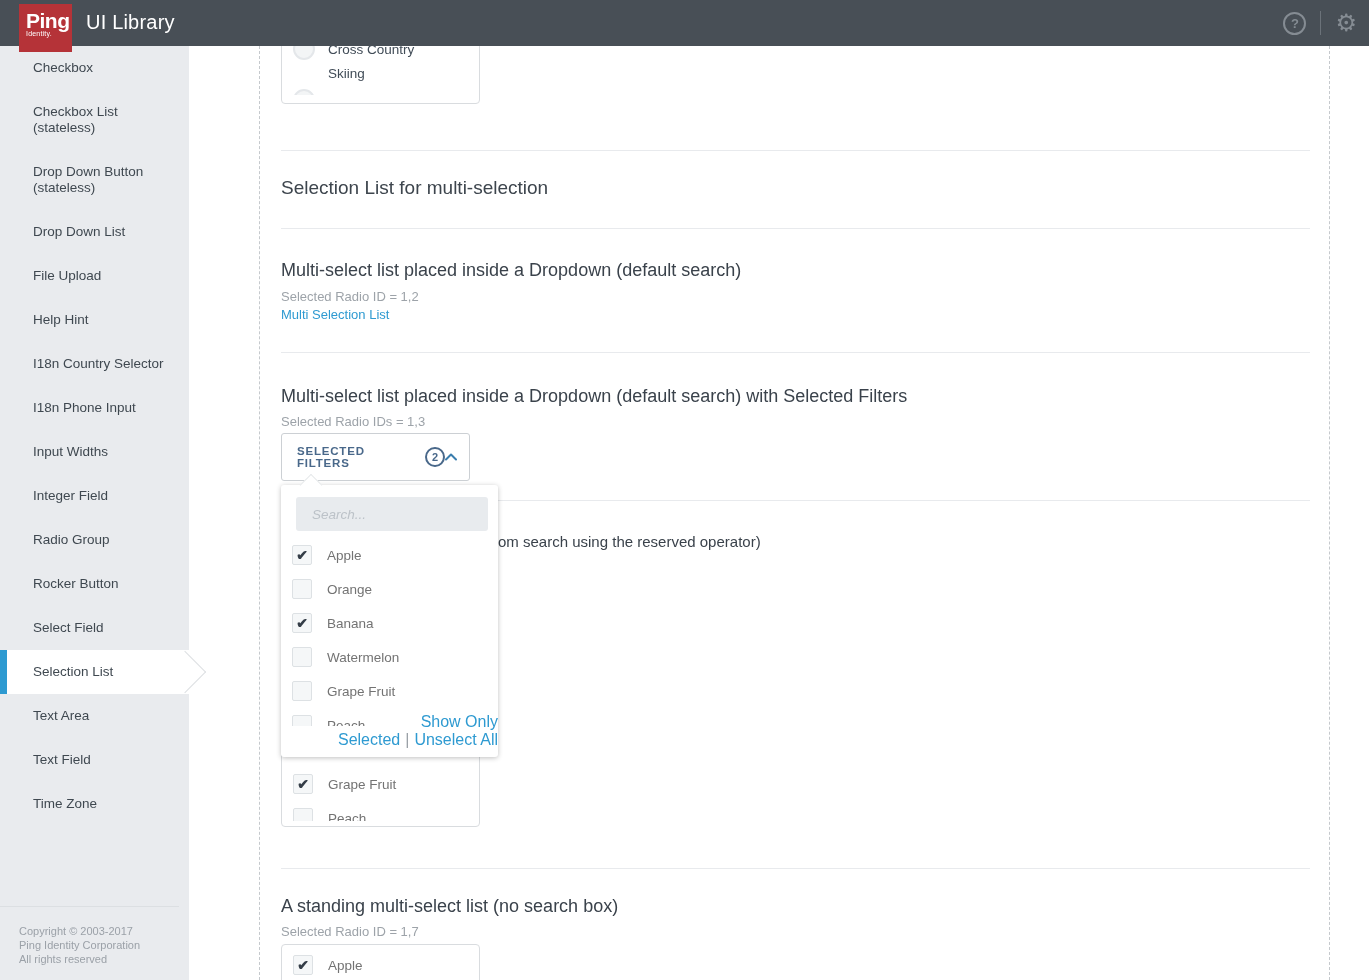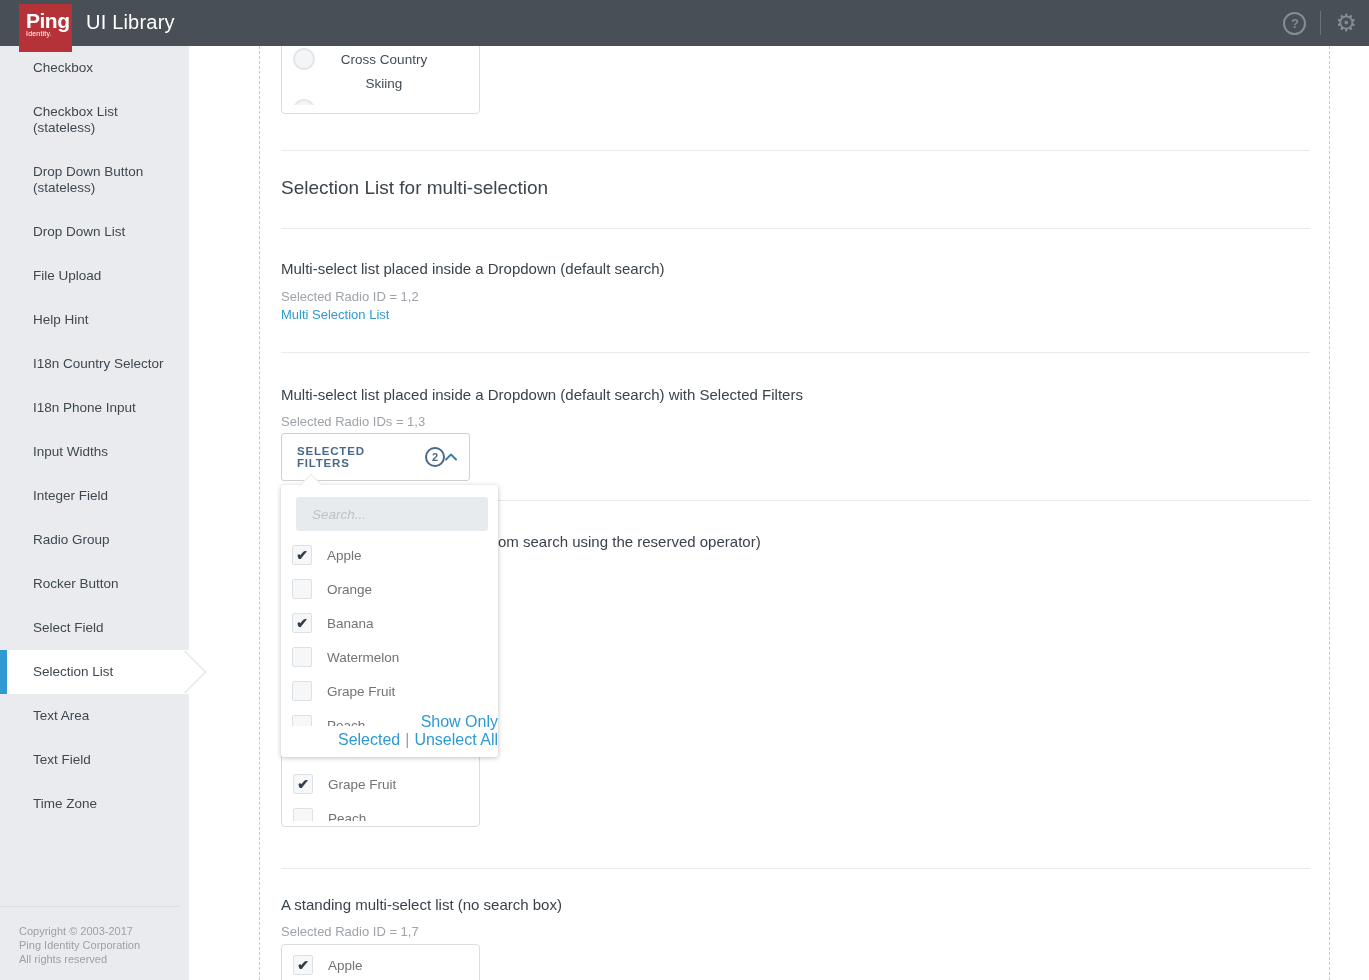--- a/index.html
+++ b/index.html
@@ -24,21 +24,21 @@
   .side-item.selected { background:#fff; border-left:7px solid #2e9ad1; padding-left:26px; }
   .side-item.selected .arrow { position:absolute; right:-11px; top:50%; width:30px; height:30px; margin-top:-15px; background:#fff; border-top:1px solid #dcdfe2; border-right:1px solid #dcdfe2; transform:rotate(45deg); }
   .side-item.faded { color:#aeb4ba; }
   .side-footer { position:absolute; left:0; bottom:0; width:179px; border-top:1px solid #dcdfe2; padding:17px 10px 14px 19px; }
   .side-footer div { font-size:11px; line-height:14px; color:#9ba1a8; }
 
   
   .dashed-wrap { position:absolute; left:259px; top:46px; width:1071px; height:934px; border-left:1px dashed #c5c9cd; border-right:1px dashed #c5c9cd; }
   .hr { position:absolute; left:281px; width:1029px; height:1px; background:#e8eaed; }
   .page-heading { position:absolute; left:281px; top:177px; font-size:19px; color:#3d454d; font-weight:400; }
-  .sec-heading { position:absolute; left:281px; font-size:15px; color:#3a424b; font-weight:400;text-align:right; }
+  .sec-heading { position:absolute; left:281px; font-size:18px; color:#3a424b; font-weight:400;text-align:right; }
   .sub-gray { position:absolute; left:281px; font-size:13px; color:#9da3a9; }
   .link { position:absolute; left:281px; font-size:13px; color:#2e9ad1; cursor:pointer; }
 
   .listbox { position:absolute; background:#fff; border:1px solid #d9dcdf; border-radius:4px; }
   .clip { position:absolute; overflow:hidden; }
 
   .radio-row { position:absolute; display:flex; }
   .radio { width:22px; height:22px; border-radius:50%; background:#f3f5f6; border:2px solid #e4e7ea; }
   .radio-label { margin-left:13px; font-size:13.5px; line-height:24px; color:#414c57; width:112px; }
 
@@ -65,21 +65,21 @@
 
   .frag-heading { position:absolute; left:498px; top:533px; font-size:15px; color:#3a424b; z-index:5; }
 </style>
 </head>
 <body>
 
 <div id="app">
 
   <div class="dashed-wrap"></div>
 
-  <div class="listbox" style="left:281px; top:38px; width:199px; height:76px;text-align:center;">
+  <div class="listbox" style="left:281px; top:28px; width:199px; height:76px;">
     <div class="clip" style="left:0; top:0; width:197px; height:66px;">
       <div class="radio-row" style="left:11px; top:9px;">
         <span class="radio"></span>
         <span class="radio-label">Cross Country Skiing</span>
       </div>
       <div class="radio-row" style="left:11px; top:60px;">
         <span class="radio"></span>
       </div>
     </div>
   </div>

